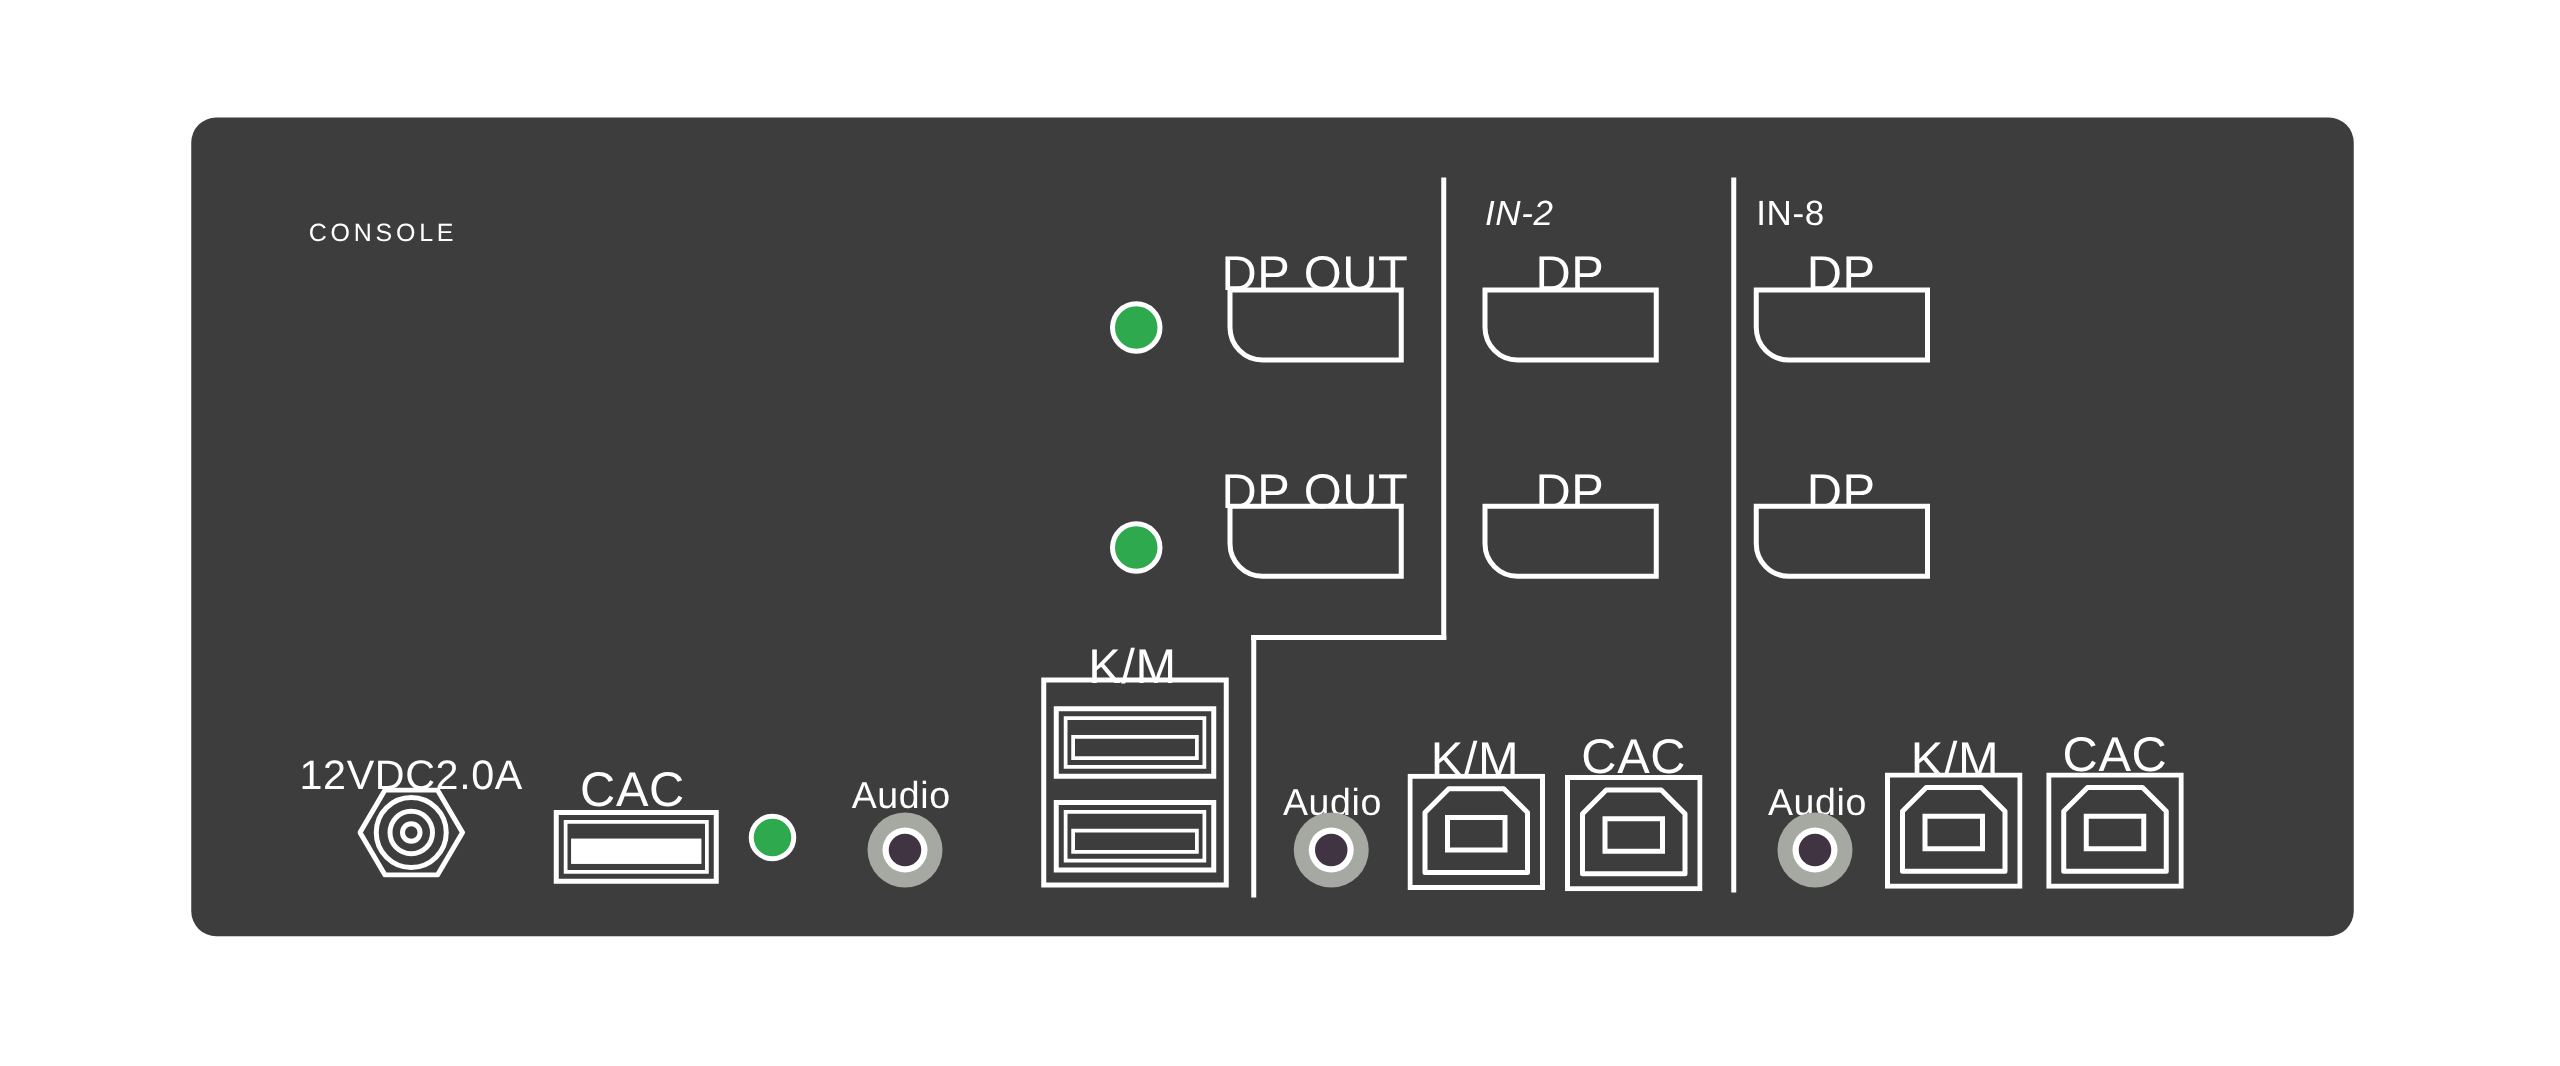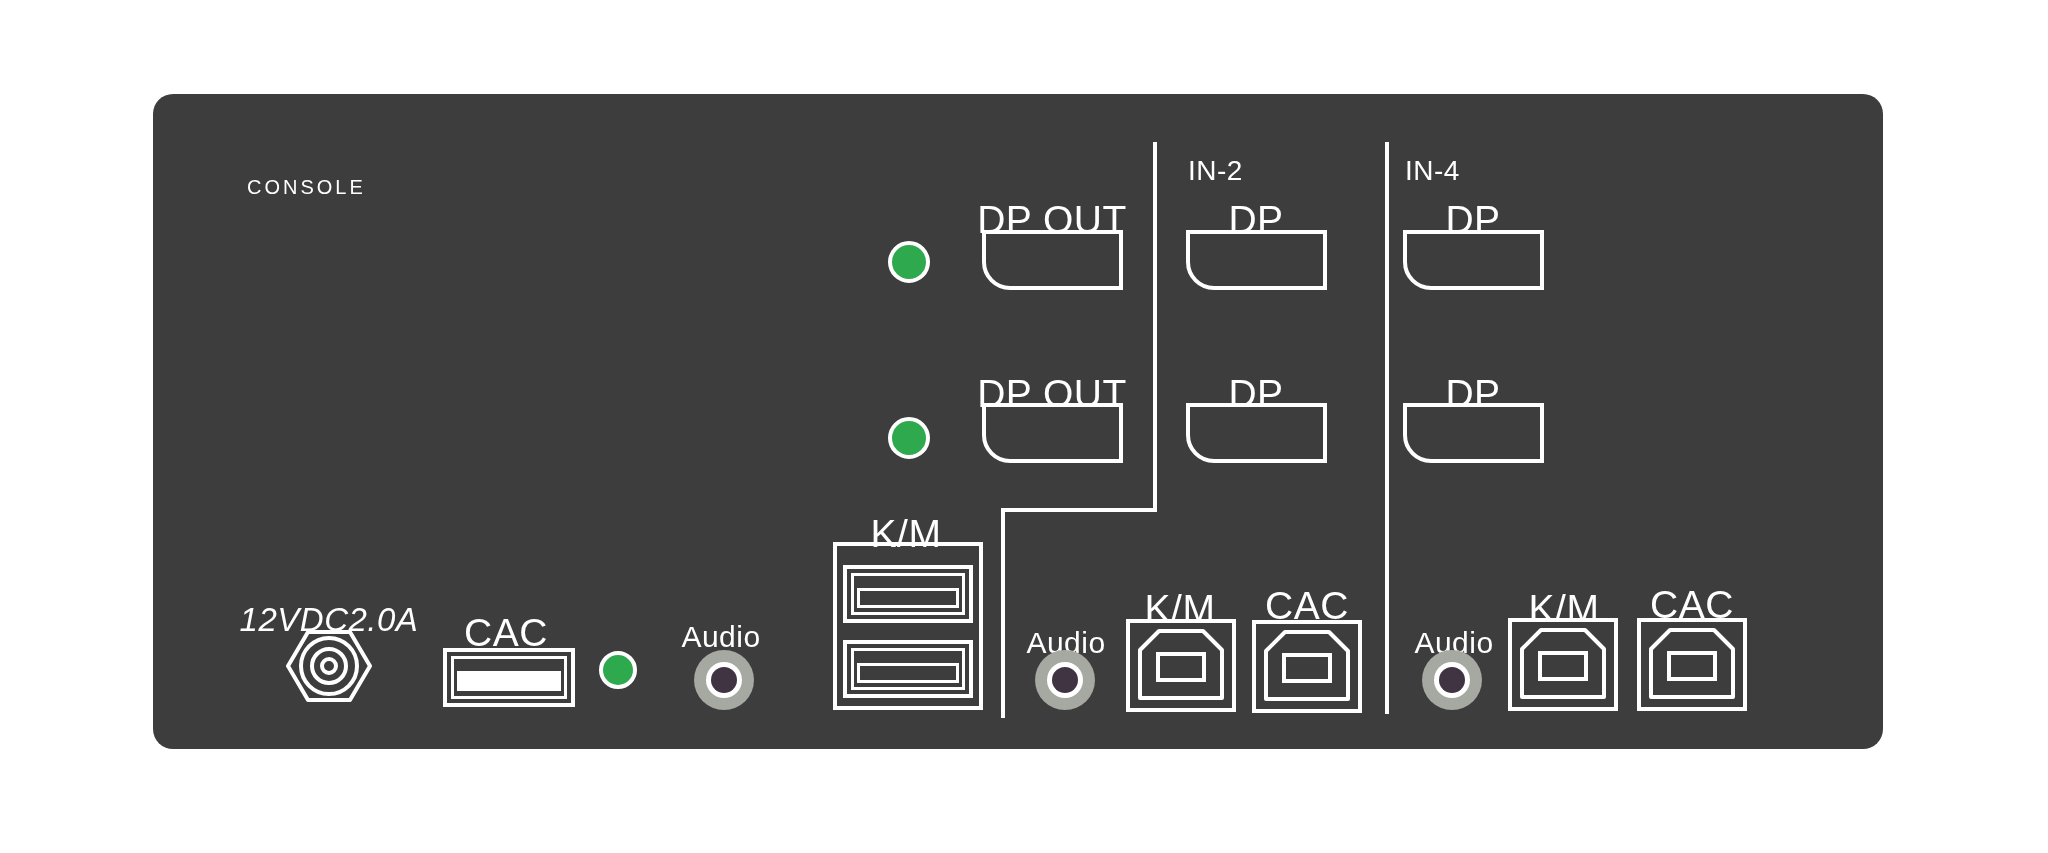--- a/index.html
+++ b/index.html
@@ -58,22 +58,22 @@
 <div class="panel">
 
   <div class="label console-title" style="left:94px;top:82px;">CONSOLE</div>
 
   <div class="divider" style="left:1000px;top:48px;width:4px;height:370px;"></div>
   <div class="divider" style="left:848px;top:414px;width:156px;height:4px;"></div>
   <div class="divider" style="left:848px;top:414px;width:4px;height:210px;"></div>
 
   <div class="divider" style="left:1232px;top:48px;width:4px;height:572px;"></div>
 
-  <div class="label section-title" style="left:1035px;top:62px;">IN-2</div>
-  <div class="label section-title" style="left:1252px;top:62px;">IN-4</div>
+  <div class="label section-title" style="left:1035px;top:62px;font-style:italic;">IN-2</div>
+  <div class="label section-title" style="left:1252px;top:62px;">IN-8</div>
 
   <div class="led led-lg" style="left:735px;top:147px;"></div>
   <div class="label centered" style="left:899px;top:105px;">DP OUT</div>
   <div class="dp-port" style="left:829px;top:136px;"></div>
 
   <div class="label centered" style="left:1103px;top:105px;">DP</div>
   <div class="dp-port" style="left:1033px;top:136px;"></div>
 
   <div class="label centered" style="left:1320px;top:105px;">DP</div>
   <div class="dp-port" style="left:1250px;top:136px;"></div>
@@ -81,21 +81,21 @@
   <div class="led led-lg" style="left:735px;top:323px;"></div>
   <div class="label centered" style="left:899px;top:279px;">DP OUT</div>
   <div class="dp-port" style="left:829px;top:309px;"></div>
 
   <div class="label centered" style="left:1103px;top:279px;">DP</div>
   <div class="dp-port" style="left:1033px;top:309px;"></div>
 
   <div class="label centered" style="left:1320px;top:279px;">DP</div>
   <div class="dp-port" style="left:1250px;top:309px;"></div>
 
-  <div class="label centered power-title" style="left:176px;top:508px;font-style:italic;">12VDC2.0A</div>
+  <div class="label centered power-title" style="left:176px;top:508px;">12VDC2.0A</div>
   <svg class="usbb" style="left:133px;top:536px;" width="86" height="72" viewBox="0 0 86 72">
     <polygon points="2,36 22,2 64,2 84,36 64,70 22,70" fill="none" stroke="#ffffff" stroke-width="4" stroke-linejoin="round"></polygon>
     <circle cx="43" cy="36" r="28" fill="none" stroke="#ffffff" stroke-width="4"></circle>
     <circle cx="43" cy="36" r="17" fill="none" stroke="#ffffff" stroke-width="4"></circle>
     <circle cx="43" cy="36" r="7" fill="none" stroke="#ffffff" stroke-width="4"></circle>
   </svg>
 
   <div class="label centered" style="left:353px;top:518px;">CAC</div>
   <div class="usba filled" style="left:290px;top:554px;width:132px;height:59px;">
     <div class="inner"></div>

